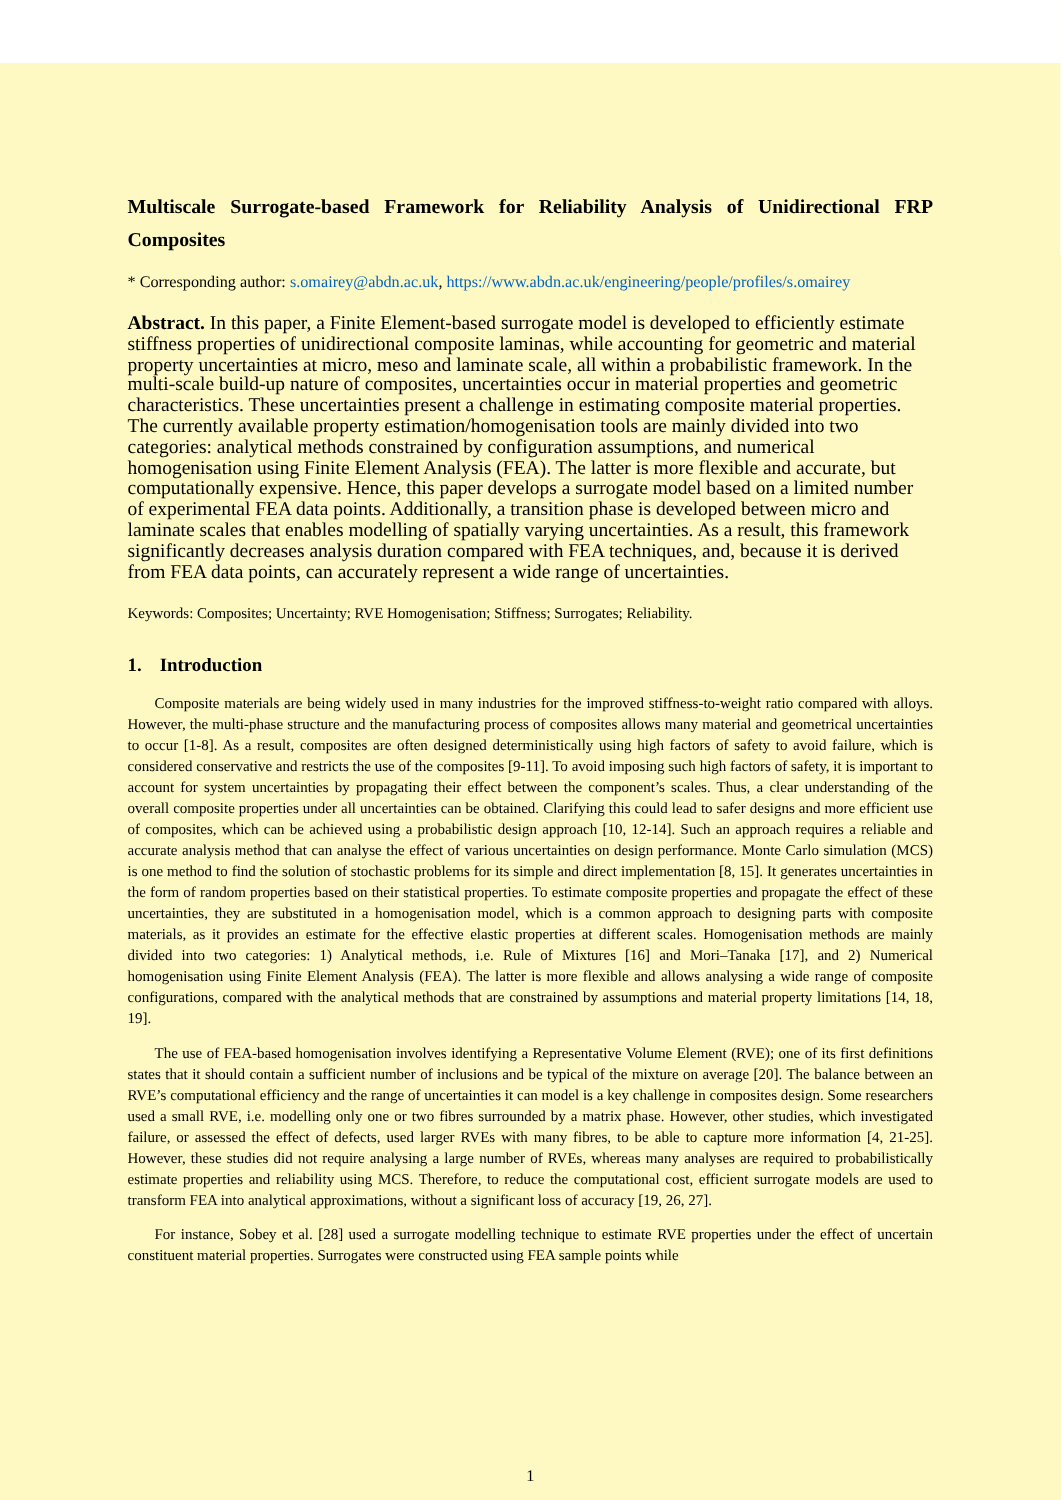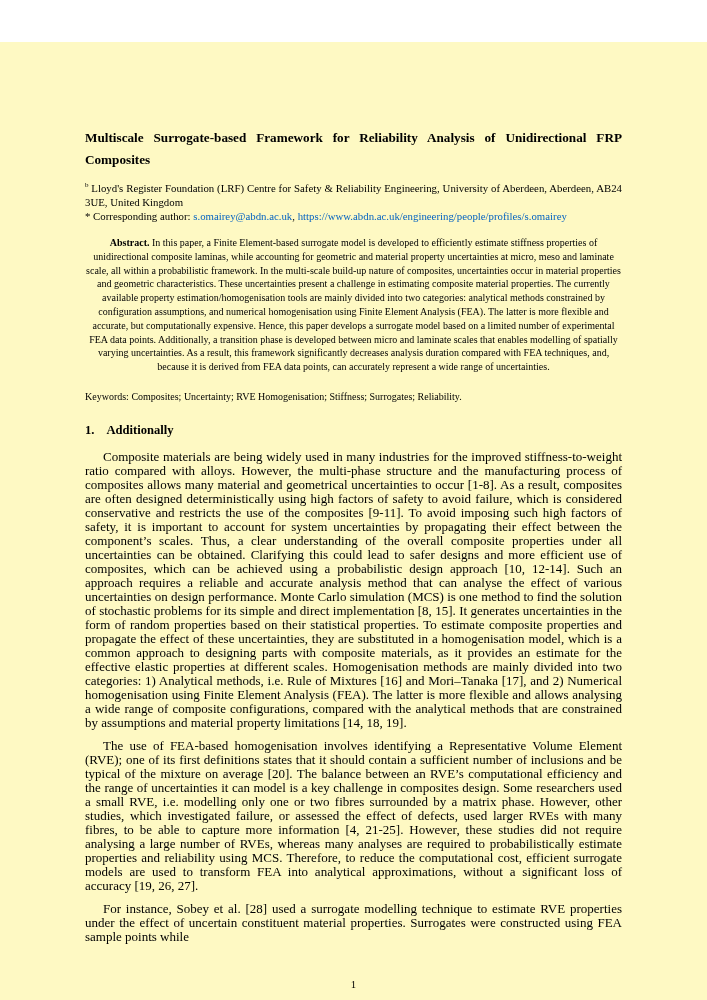--- a/index.html
+++ b/index.html
@@ -40,44 +40,44 @@
     vertical-align: super;
   }
   .corresponding {
     margin-bottom: 13px;
   }
   .link {
     color: #0563C1;
     cursor: pointer;
   }
   .abstract {
-    font-size: 10px;
+    font-size: 13px;
     line-height: 13.8px;
     margin: 0 0 16px 0;
-    text-align: center;
+    text-align: left;
   }
   .abstract .abs-label {
     font-weight: bold;
   }
   .keywords {
     font-size: 10px;
     line-height: 14px;
     margin: 0 0 18px 0;
   }
   .section-heading {
     font-size: 12.6px;
     font-weight: bold;
     line-height: 16px;
     margin: 0 0 12px 0;
   }
   .section-heading .sec-title {
     margin-left: 12px;
   }
   .body-par {
-    font-size: 13px;
+    font-size: 10px;
     line-height: 14px;
     margin: 0 0 9px 0;
     text-align: justify;
     text-indent: 18px;
   }
   .page-number {
     position: absolute;
     bottom: 52px;
     left: 0;
     right: 0;
@@ -87,29 +87,28 @@
 </style>
 </head>
 <body>
 
 <div class="page">
 
   <h1 class="title">Multiscale Surrogate-based Framework for Reliability Analysis of Unidirectional FRP Composites</h1>
 
 
 
-  <p class="meta-line justify"><sup>b</sup><span> Lloyd's Register Foundation (LRF) Centre for Safety &amp; Reliability Engineering, University of Aberdeen, Aberdeen, AB24 3UE, United Kingdom</span></p>
 
   <p class="meta-line corresponding"><span>* Corresponding author: </span><a class="link">s.omairey@abdn.ac.uk</a><span>, </span><a class="link">https://www.abdn.ac.uk/engineering/people/profiles/s.omairey</a></p>
 
   <p class="abstract"><span class="abs-label">Abstract.</span> <span>In this paper, a Finite Element-based surrogate model is developed to efficiently estimate stiffness properties of unidirectional composite laminas, while accounting for geometric and material property uncertainties at micro, meso and laminate scale, all within a probabilistic framework. In the multi-scale build-up nature of composites, uncertainties occur in material properties and geometric characteristics. These uncertainties present a challenge in estimating composite material properties. The currently available property estimation/homogenisation tools are mainly divided into two categories: analytical methods constrained by configuration assumptions, and numerical homogenisation using Finite Element Analysis (FEA). The latter is more flexible and accurate, but computationally expensive. Hence, this paper develops a surrogate model based on a limited number of experimental FEA data points. Additionally, a transition phase is developed between micro and laminate scales that enables modelling of spatially varying uncertainties. As a result, this framework significantly decreases analysis duration compared with FEA techniques, and, because it is derived from FEA data points, can accurately represent a wide range of uncertainties.</span></p>
 
   <p class="keywords">Keywords: Composites; Uncertainty; RVE Homogenisation; Stiffness; Surrogates; Reliability.</p>
 
-  <h2 class="section-heading"><span>1.</span><span class="sec-title">Additionally</span></h2>
+  <h2 class="section-heading"><span>1.</span><span class="sec-title">Introduction</span></h2>
 
   <p class="body-par">Composite materials are being widely used in many industries for the improved stiffness-to-weight ratio compared with alloys. However, the multi-phase structure and the manufacturing process of composites allows many material and geometrical uncertainties to occur [1-8]. As a result, composites are often designed deterministically using high factors of safety to avoid failure, which is considered conservative and restricts the use of the composites [9-11]. To avoid imposing such high factors of safety, it is important to account for system uncertainties by propagating their effect between the component’s scales. Thus, a clear understanding of the overall composite properties under all uncertainties can be obtained. Clarifying this could lead to safer designs and more efficient use of composites, which can be achieved using a probabilistic design approach [10, 12-14]. Such an approach requires a reliable and accurate analysis method that can analyse the effect of various uncertainties on design performance. Monte Carlo simulation (MCS) is one method to find the solution of stochastic problems for its simple and direct implementation [8, 15]. It generates uncertainties in the form of random properties based on their statistical properties. To estimate composite properties and propagate the effect of these uncertainties, they are substituted in a homogenisation model, which is a common approach to designing parts with composite materials, as it provides an estimate for the effective elastic properties at different scales. Homogenisation methods are mainly divided into two categories: 1) Analytical methods, i.e. Rule of Mixtures [16] and Mori–Tanaka [17], and 2) Numerical homogenisation using Finite Element Analysis (FEA). The latter is more flexible and allows analysing a wide range of composite configurations, compared with the analytical methods that are constrained by assumptions and material property limitations [14, 18, 19].</p>
 
   <p class="body-par">The use of FEA-based homogenisation involves identifying a Representative Volume Element (RVE); one of its first definitions states that it should contain a sufficient number of inclusions and be typical of the mixture on average [20]. The balance between an RVE’s computational efficiency and the range of uncertainties it can model is a key challenge in composites design. Some researchers used a small RVE, i.e. modelling only one or two fibres surrounded by a matrix phase. However, other studies, which investigated failure, or assessed the effect of defects, used larger RVEs with many fibres, to be able to capture more information [4, 21-25]. However, these studies did not require analysing a large number of RVEs, whereas many analyses are required to probabilistically estimate properties and reliability using MCS. Therefore, to reduce the computational cost, efficient surrogate models are used to transform FEA into analytical approximations, without a significant loss of accuracy [19, 26, 27].</p>
 
   <p class="body-par">For instance, Sobey et al. [28] used a surrogate modelling technique to estimate RVE properties under the effect of uncertain constituent material properties. Surrogates were constructed using FEA sample points while</p>
 
   <div class="page-number">1</div>
 
 </div>

